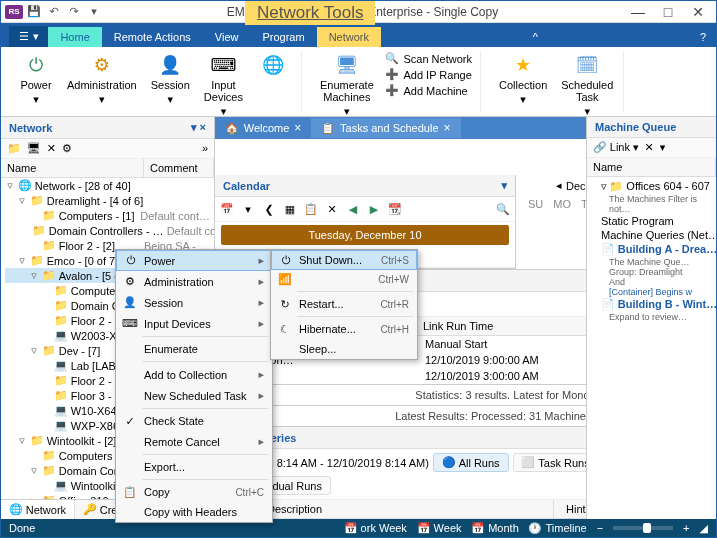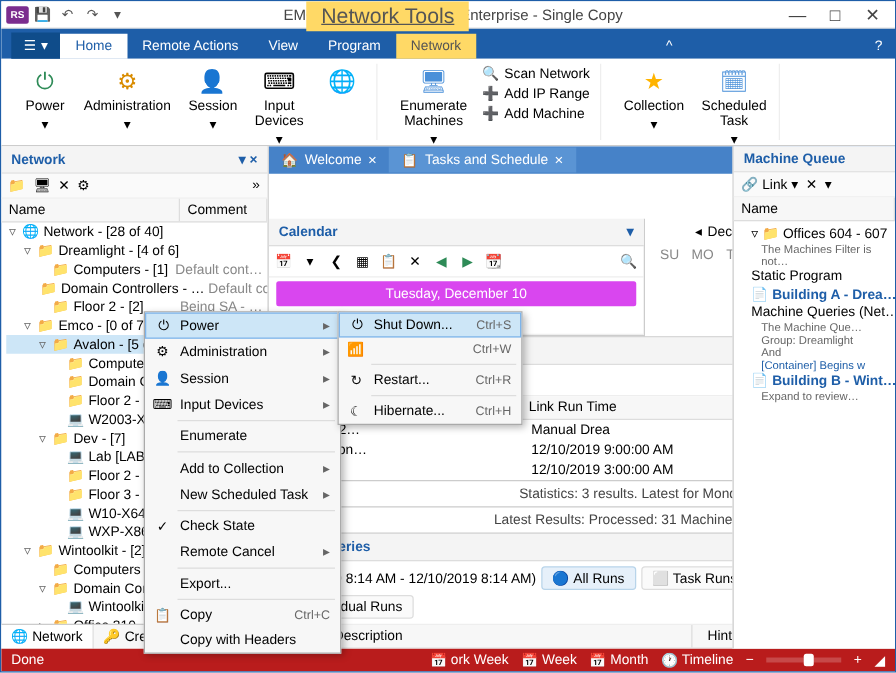--- a/index.html
+++ b/index.html
@@ -12,21 +12,21 @@
   .qat-icon { width: 14px; height: 14px; display: flex; align-items: center; justify-content: center; color: #555; }
   .title-center { flex: 1; text-align: center; color: #444; font-size: 12px; }
   .title-tools { position: absolute; left: 244px; top: 0; background: #ffd966; color: #555; padding: 2px 12px; font-size: 17px; text-decoration: underline; }
   .win-controls { display: flex; gap: 2px; }
   .win-btn { width: 28px; height: 20px; display: flex; align-items: center; justify-content: center; color: #444; font-size: 14px; }
 
   
   .ribbon-tabs { height: 24px; background: #1e5ea8; display: flex; align-items: flex-end; padding-left: 8px; }
   .file-tab { background: #0f4c8a; color: #fff; padding: 4px 10px; display: flex; align-items: center; gap: 4px; }
   .ribbon-tab { padding: 4px 12px; color: #fff; cursor: pointer; }
-  .ribbon-tab.active { background: #ffffff; color: #1e5ea8; }
+  .ribbon-tab.active { background: #5eead4; color: #1e5ea8; }
   .ribbon-tab.contextual { color: #555; background:#ffd966; }
   .ribbon-help { margin-left: auto; padding: 4px 10px; color: #fff; }
 
   
   .ribbon-body { height: 70px; background: #fff; border-bottom: 1px solid #ccc; display: flex; padding: 4px 8px; gap: 8px; }
   .ribbon-group { display: flex; flex-direction: column; align-items: center; border-right: 1px solid #eee; padding: 0 6px; }
   .ribbon-items { display: flex; gap: 6px; flex: 1; align-items: flex-start; }
   .ribbon-btn { display: flex; flex-direction: column; align-items: center; gap: 2px; padding: 2px 4px; min-width: 42px; }
   .ribbon-btn .big-icon { width: 24px; height: 24px; display: flex; align-items: center; justify-content: center; font-size: 18px; }
   .ribbon-small-col { display:flex; flex-direction:column; gap:1px; }
@@ -63,21 +63,21 @@
   
   .right-area { flex:1; display:flex; flex-direction:column; overflow:hidden; }
   .doc-tabs { display:flex; background:#4682c8; height:22px; align-items:center; }
   .doc-tab { padding:3px 10px; color:#fff; display:flex; gap:5px; align-items:center; }
   .doc-tab.active { background:#5a94d4; }
   .doc-tab .close { font-size:12px; }
 
   .cal-panel { border-bottom:1px solid #ccc; }
   .cal-toolbar { display:flex; gap:3px; padding:3px; border-bottom:1px solid #eee; align-items:center; }
   .cal-toolbar .tb { width:18px; height:18px; display:flex; align-items:center; justify-content:center; border:1px solid transparent; }
-  .cal-date-bar { background:#d946ef; color:#fff; padding:4px 12px; text-align:center; margin:3px 6px; border-radius:2px; }
+  .cal-date-bar { background:#a16207; color:#fff; padding:4px 12px; text-align:center; margin:3px 6px; border-radius:2px; }
   .cal-row { display:flex; align-items:center; gap:6px; padding:3px 8px; border-bottom:1px solid #eee; }
 
   .month-nav { padding:4px 40px; display:flex; justify-content:space-between; align-items:center; font-size:11px; }
   .dow { display:flex; gap:10px; padding:2px 12px; color:#888; font-size:10px; justify-content:flex-start; }
 
   .tasks-panel { border-bottom:1px solid #ccc; }
   .tasks-cols { display:flex; background:#f7f7f7; border-bottom:1px solid #ddd; }
   .tasks-cols > div { padding:3px 8px; border-right:1px solid #ddd; }
   .task-row { display:flex; padding:2px 4px; gap:6px; white-space:nowrap; font-size:10px; overflow:hidden; }
 
@@ -90,21 +90,21 @@
   .exec-cols { display:flex; background:#f7f7f7; border-bottom:1px solid #ddd; }
   .exec-cols > div { padding:3px 12px; border-right:1px solid #ddd; }
   .exec-row { padding:3px 8px; font-size:10px; white-space:nowrap; overflow:hidden; color:#333; }
 
   .mqueue { position:absolute; right:0; top:0; bottom:0; width:130px; border-left:1px solid #ccc; background:#fff; z-index:5; display:flex; flex-direction:column; }
   .mq-body { padding:2px 4px; font-size:10px; overflow:hidden; }
   .mq-row { padding:1px 0 1px 10px; white-space:nowrap; }
   .mq-sub { padding-left:18px; color:#666; font-size:9px; }
 
   
-  .statusbar { position:absolute; bottom:0; left:0; right:0; height:18px; background:#b91c1c; color:#fff; display:flex; align-items:center; padding:0 8px; gap:10px; font-size:10px; }
+  .statusbar { position:absolute; bottom:0; left:0; right:0; height:18px; background:#0c4a6e; color:#fff; display:flex; align-items:center; padding:0 8px; gap:10px; font-size:10px; }
   .statusbar .sb-item { display:flex; gap:3px; align-items:center; }
   .slider { width:60px; height:4px; background:#fff3; position:relative; }
   .slider::after{content:'';position:absolute;left:30px;top:-3px;width:8px;height:10px;background:#fff;border-radius:2px;}
 
   .bottom-toolbar { display:flex; gap:6px; padding:3px 6px; border-top:1px solid #ccc; align-items:center; background:#fafafa; font-size:10px; }
 </style>
 </head>
 <body>
 
 <div class="titlebar">
@@ -431,21 +431,21 @@
         <span class="tb" style="margin-left:auto">⚙</span>
       </div>
       <div class="tasks-cols">
         <div style="width:200px"></div>
         <div style="flex:1">Link Run Time</div>
         <div style="width:30px">La</div>
       </div>
       <div id="task-rows">
           <div class="task-row">
             <span style="width:200px;overflow:hidden">M on 12/9/2…</span>
-            <span>Manual Drea</span>
+            <span>Manual Start</span>
           </div>
           <div class="task-row">
             <span style="width:200px;overflow:hidden">M every Mon…</span>
             <span>12/10/2019 9:00:00 AM</span>
           </div>
           <div class="task-row">
             <span style="width:200px;overflow:hidden"></span>
             <span>12/10/2019 3:00:00 AM</span>
           </div>
         </div>
@@ -508,22 +508,22 @@
         <span>✕</span>
           <span>▾</span>
       </div>
       <div class="panel-cols">
           <div style="flex:1">Name</div>
         </div>
       <div class="mq-body" id="mq-body">
           <div class="mq-row" style="">▿ 📁 Offices 604 - 607</div>
           <div class="mq-sub" style="">The Machines Filter is not…</div>
           <div class="mq-row" style="">Static Program</div>
+          <div class="mq-row" style="">Machine Queries (Net…</div>
           <div class="mq-row" style="color:#1e5ea8;font-weight:600">📄 Building A - Drea…</div>
-          <div class="mq-row" style="">Machine Queries (Net…</div>
           <div class="mq-sub" style="">The Machine Que…</div>
           <div class="mq-sub" style="">Group: Dreamlight</div>
           <div class="mq-sub" style="">And</div>
           <div class="mq-sub" style="color:#1e5ea8">[Container] Begins w</div>
           <div class="mq-row" style="color:#1e5ea8;font-weight:600">📄 Building B - Wint…</div>
           <div class="mq-sub" style="">Expand to review…</div>
         </div>
     </div>
   </div>
 </div>
@@ -620,20 +620,25 @@
       <span class="ctx-icon">↻</span>
       <span>Restart...</span>
       <span class="shortcut">Ctrl+R</span>
 
     </div>
     <div class="ctx-sep"></div>
     <div class="ctx-item">
       <span class="ctx-icon">☾</span>
       <span>Hibernate...</span>
       <span class="shortcut">Ctrl+H</span>
+
+    </div>
+    <div class="ctx-item">
+
+      <span>Sleep...</span>
 
     </div>
   </div>
 
 <div class="statusbar">
   <span>Done</span>
   <span style="flex:1"></span>
   <span class="sb-item">📅 <span>ork Week</span></span>
   <span class="sb-item">📅 <span>Week</span></span>
   <span class="sb-item">📅 <span>Month</span></span>

